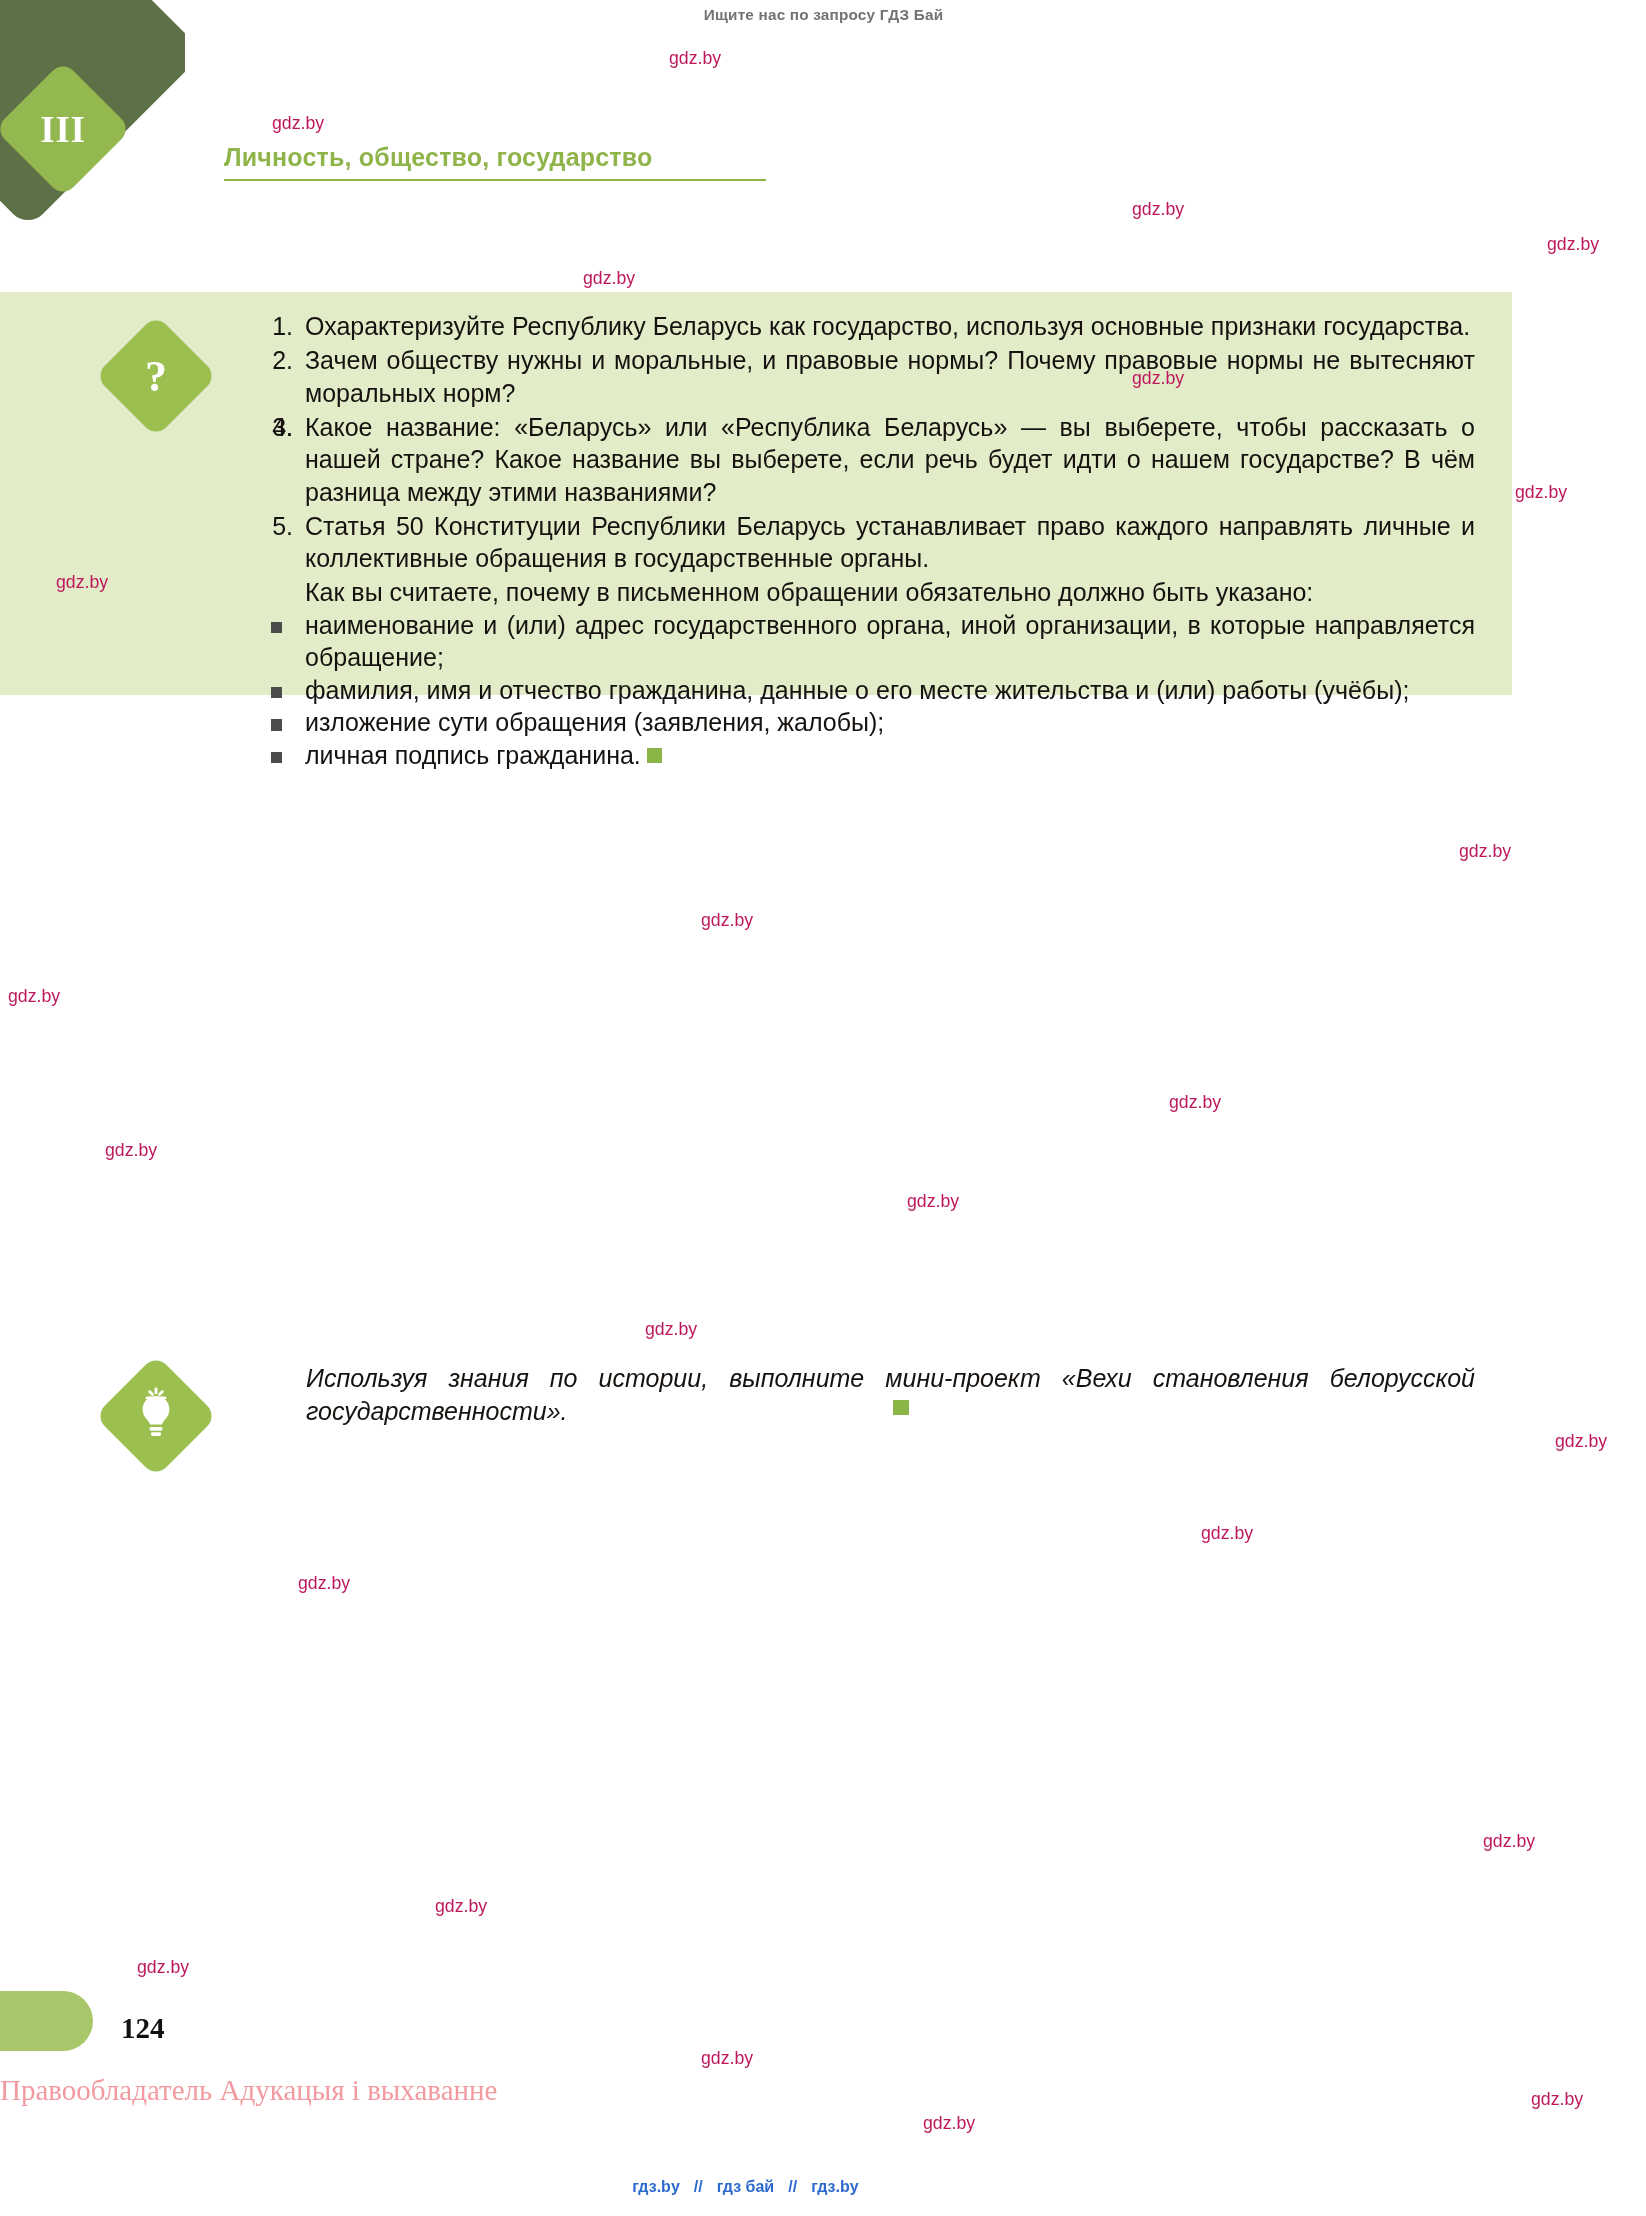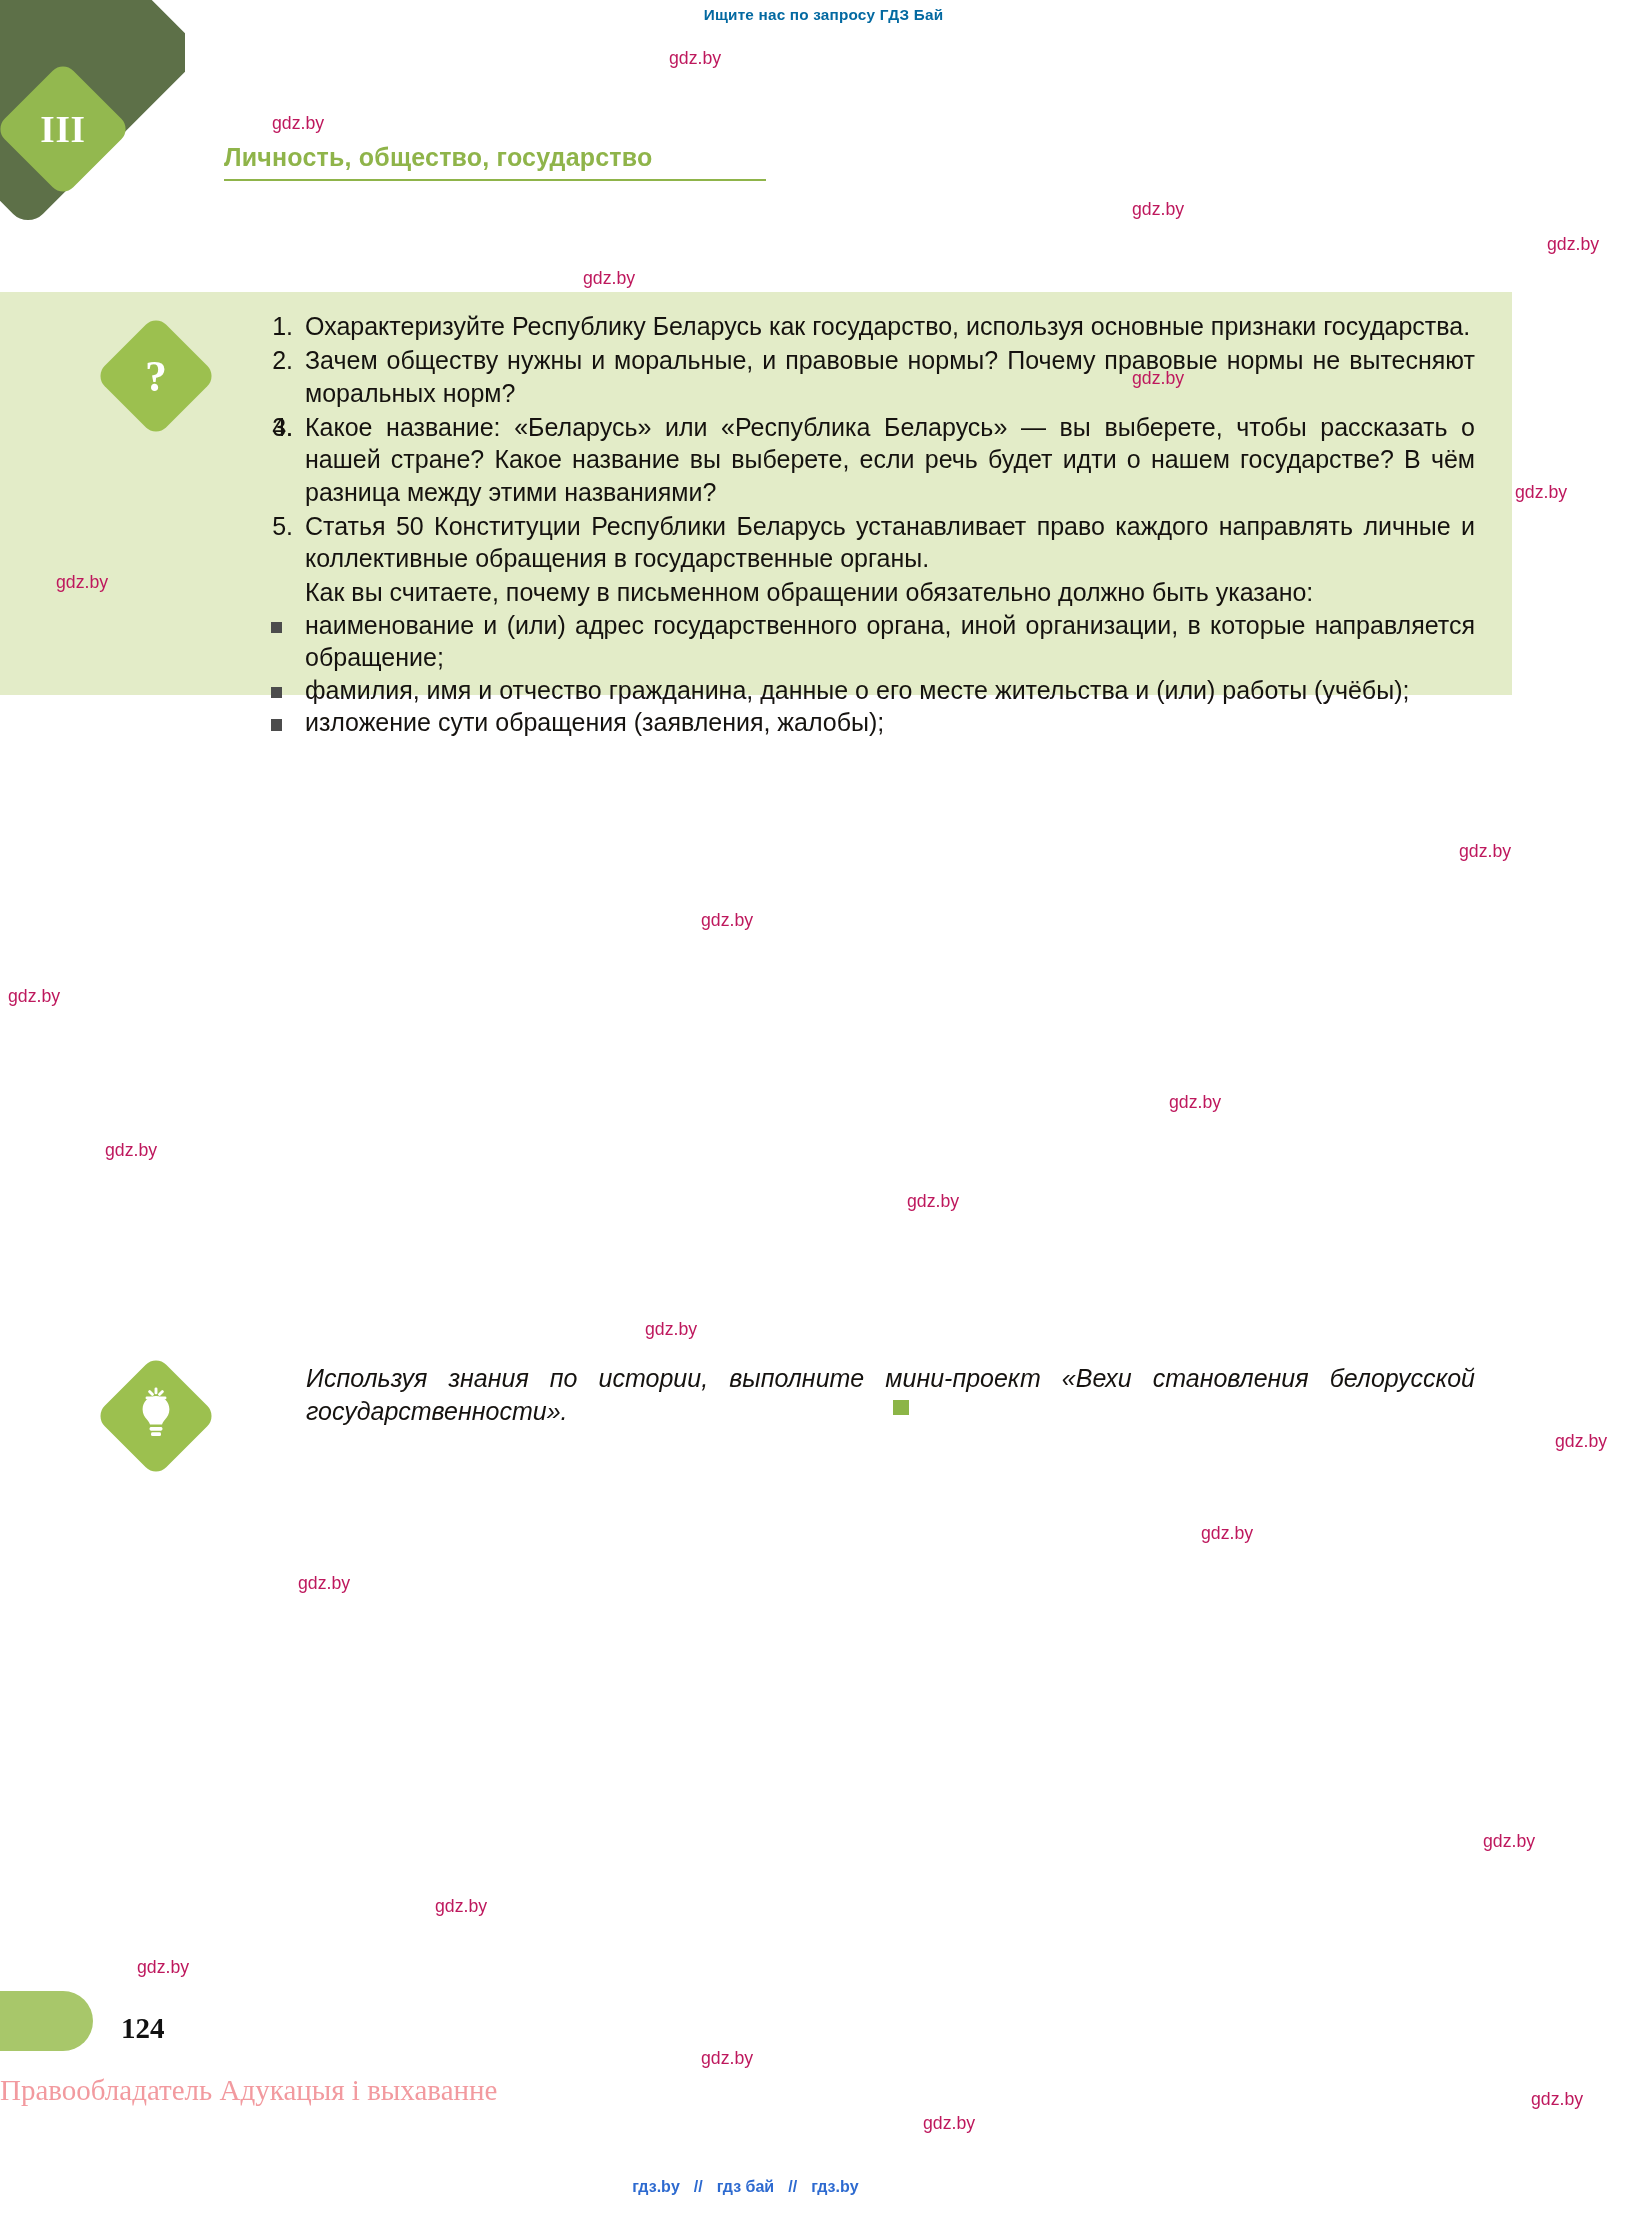--- a/index.html
+++ b/index.html
@@ -17,21 +17,21 @@
 
   
   .top-banner {
     position: absolute;
     top: 6.4px;
     left: 0;
     width: 1647px;
     text-align: center;
     font-size: 15.3px;
     font-weight: bold;
-    color: #0369a1;
+    color: #737373;
     letter-spacing: 0.2px;
   }
 
   
   .corner-deco {
     position: absolute;
     left: 0;
     top: 0;
     width: 185px;
     height: 258px;
@@ -338,20 +338,24 @@
       <span class="bsq"></span>
       <span>наименование и (или) адрес государственного органа, иной организации, в которые направляется обращение;</span>
     </li>
     <li>
       <span class="bsq"></span>
       <span>фамилия, имя и отчество гражданина, данные о его месте жительства и (или) работы (учёбы);</span>
     </li>
     <li>
       <span class="bsq"></span>
       <span>изложение сути обращения (заявления, жалобы);</span>
+    </li>
+    <li>
+      <span class="bsq"></span>
+      <span>личная подпись гражданина.</span><span class="endmark"></span>
     </li>
   </ul>
 </div>
 
 <div class="final-wrap">
   <div style="font-size:25px;line-height:1.30;color:#15120f;text-align:justify;font-style:italic;">Используя знания по истории, выполните мини-проект «Вехи становления белорусской государственности».</div>
 </div>
 <div style="position: absolute; left: 887px; top: 1400px;">
   <span class="endmark"></span>
 </div>

